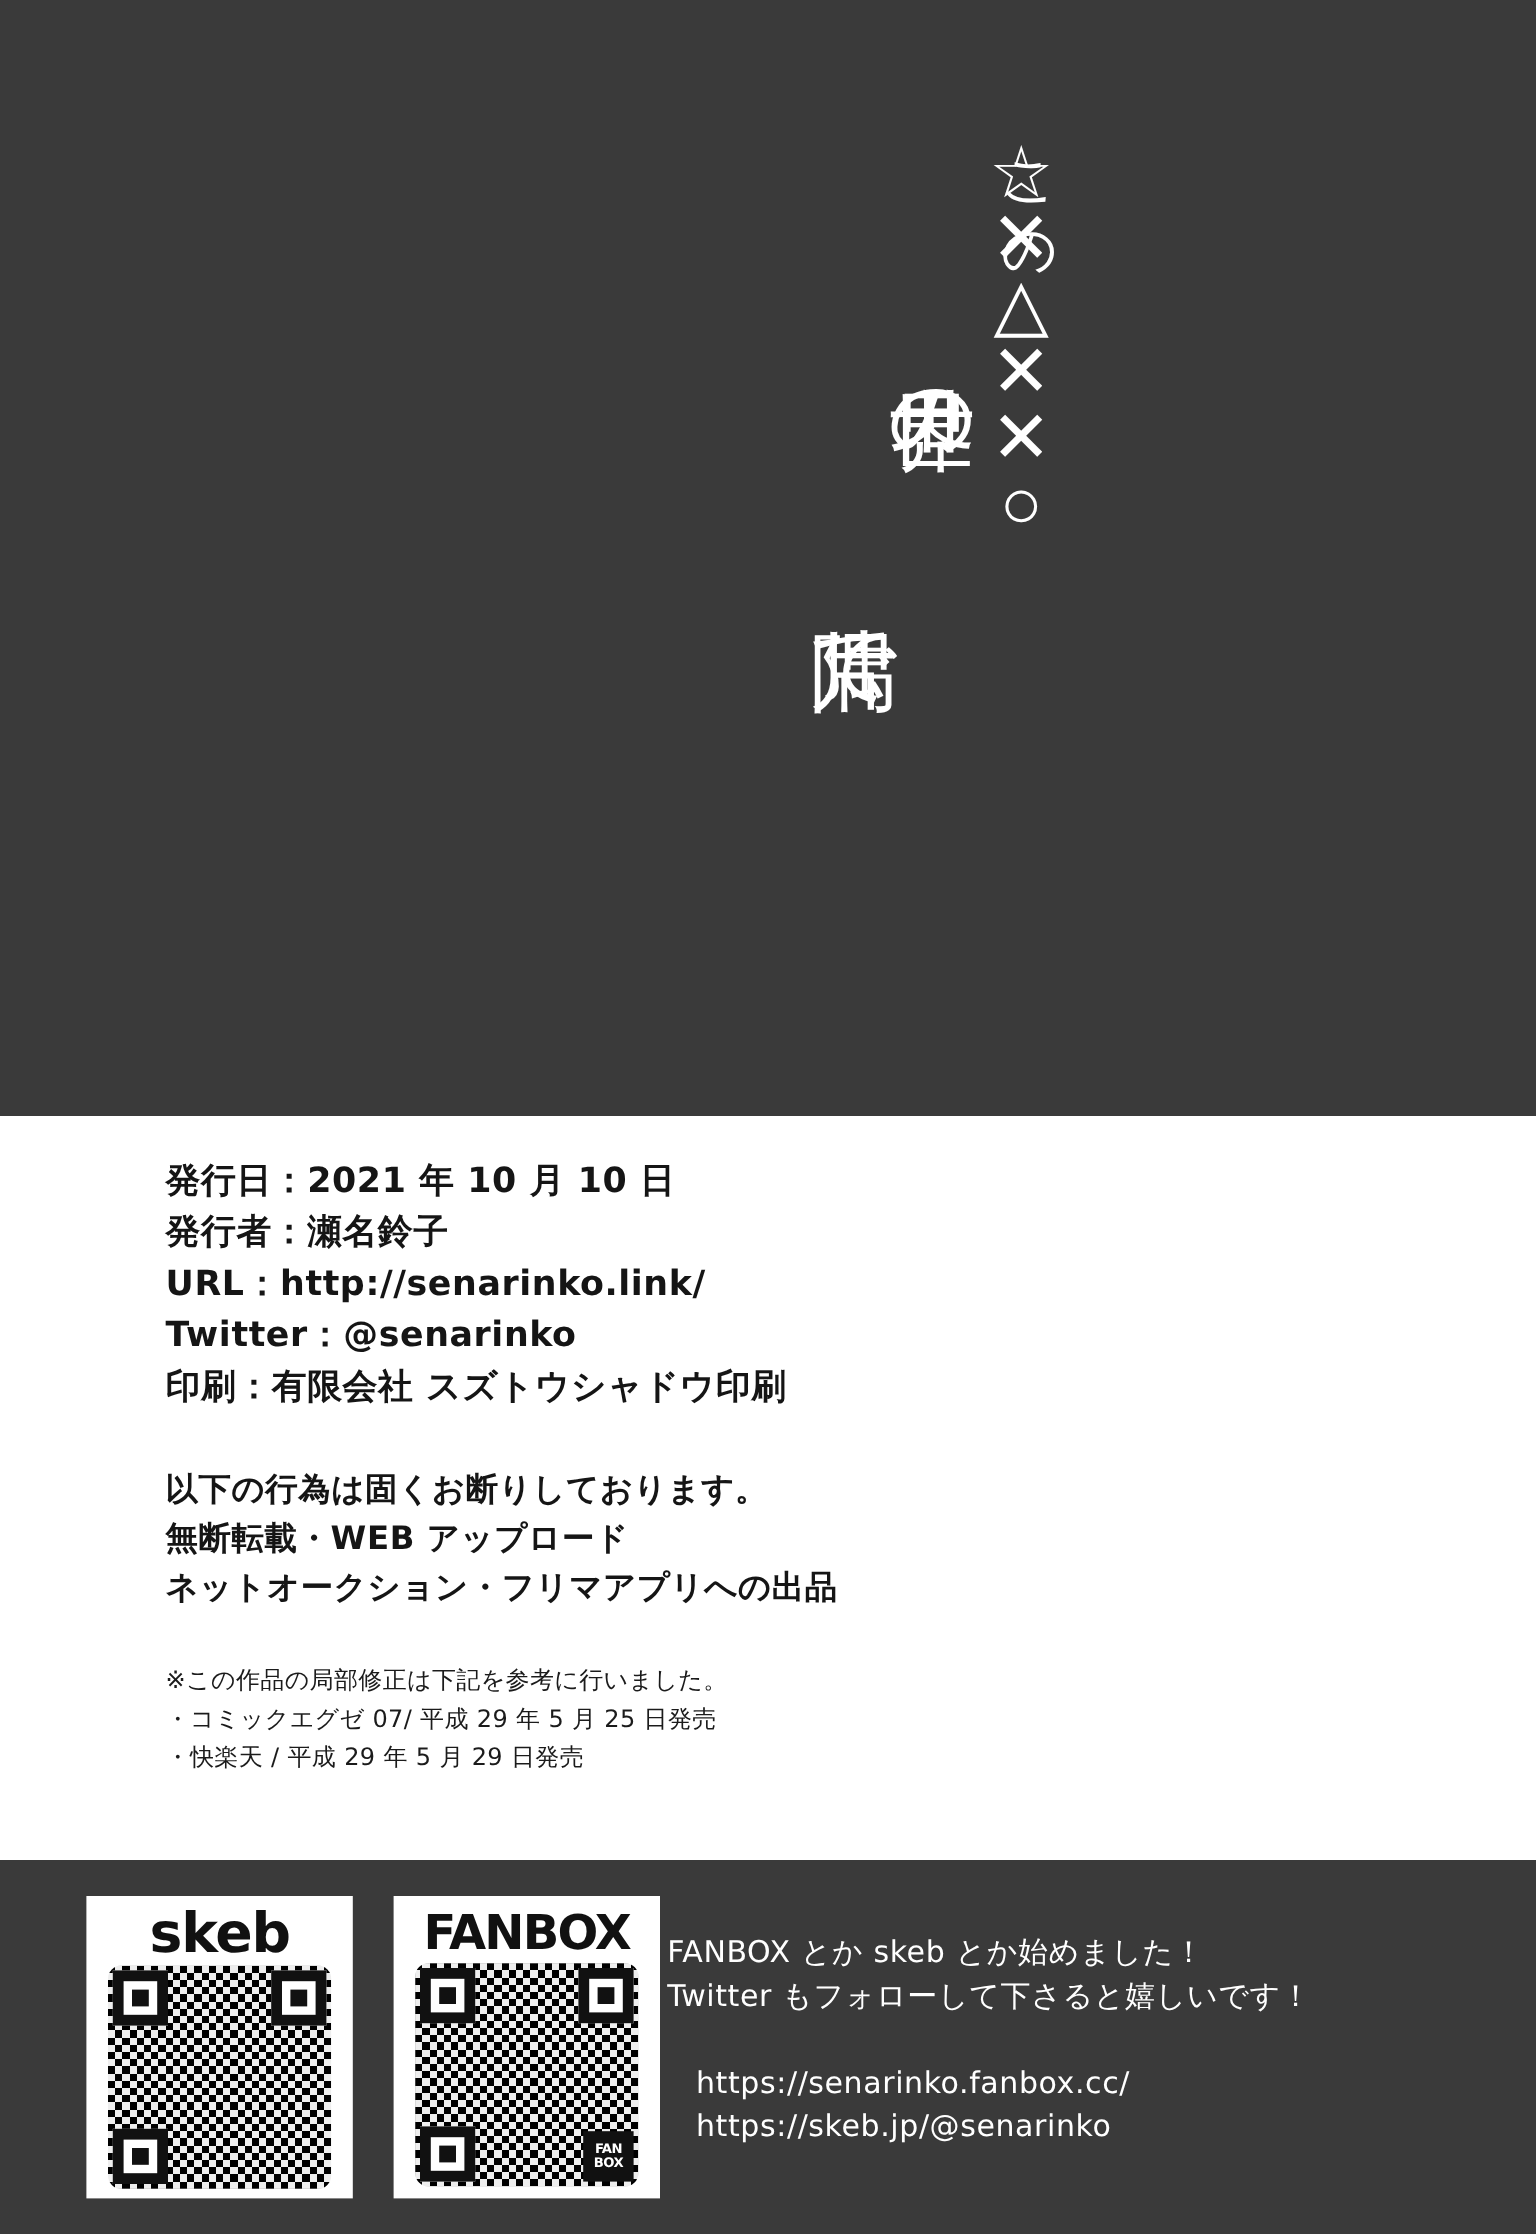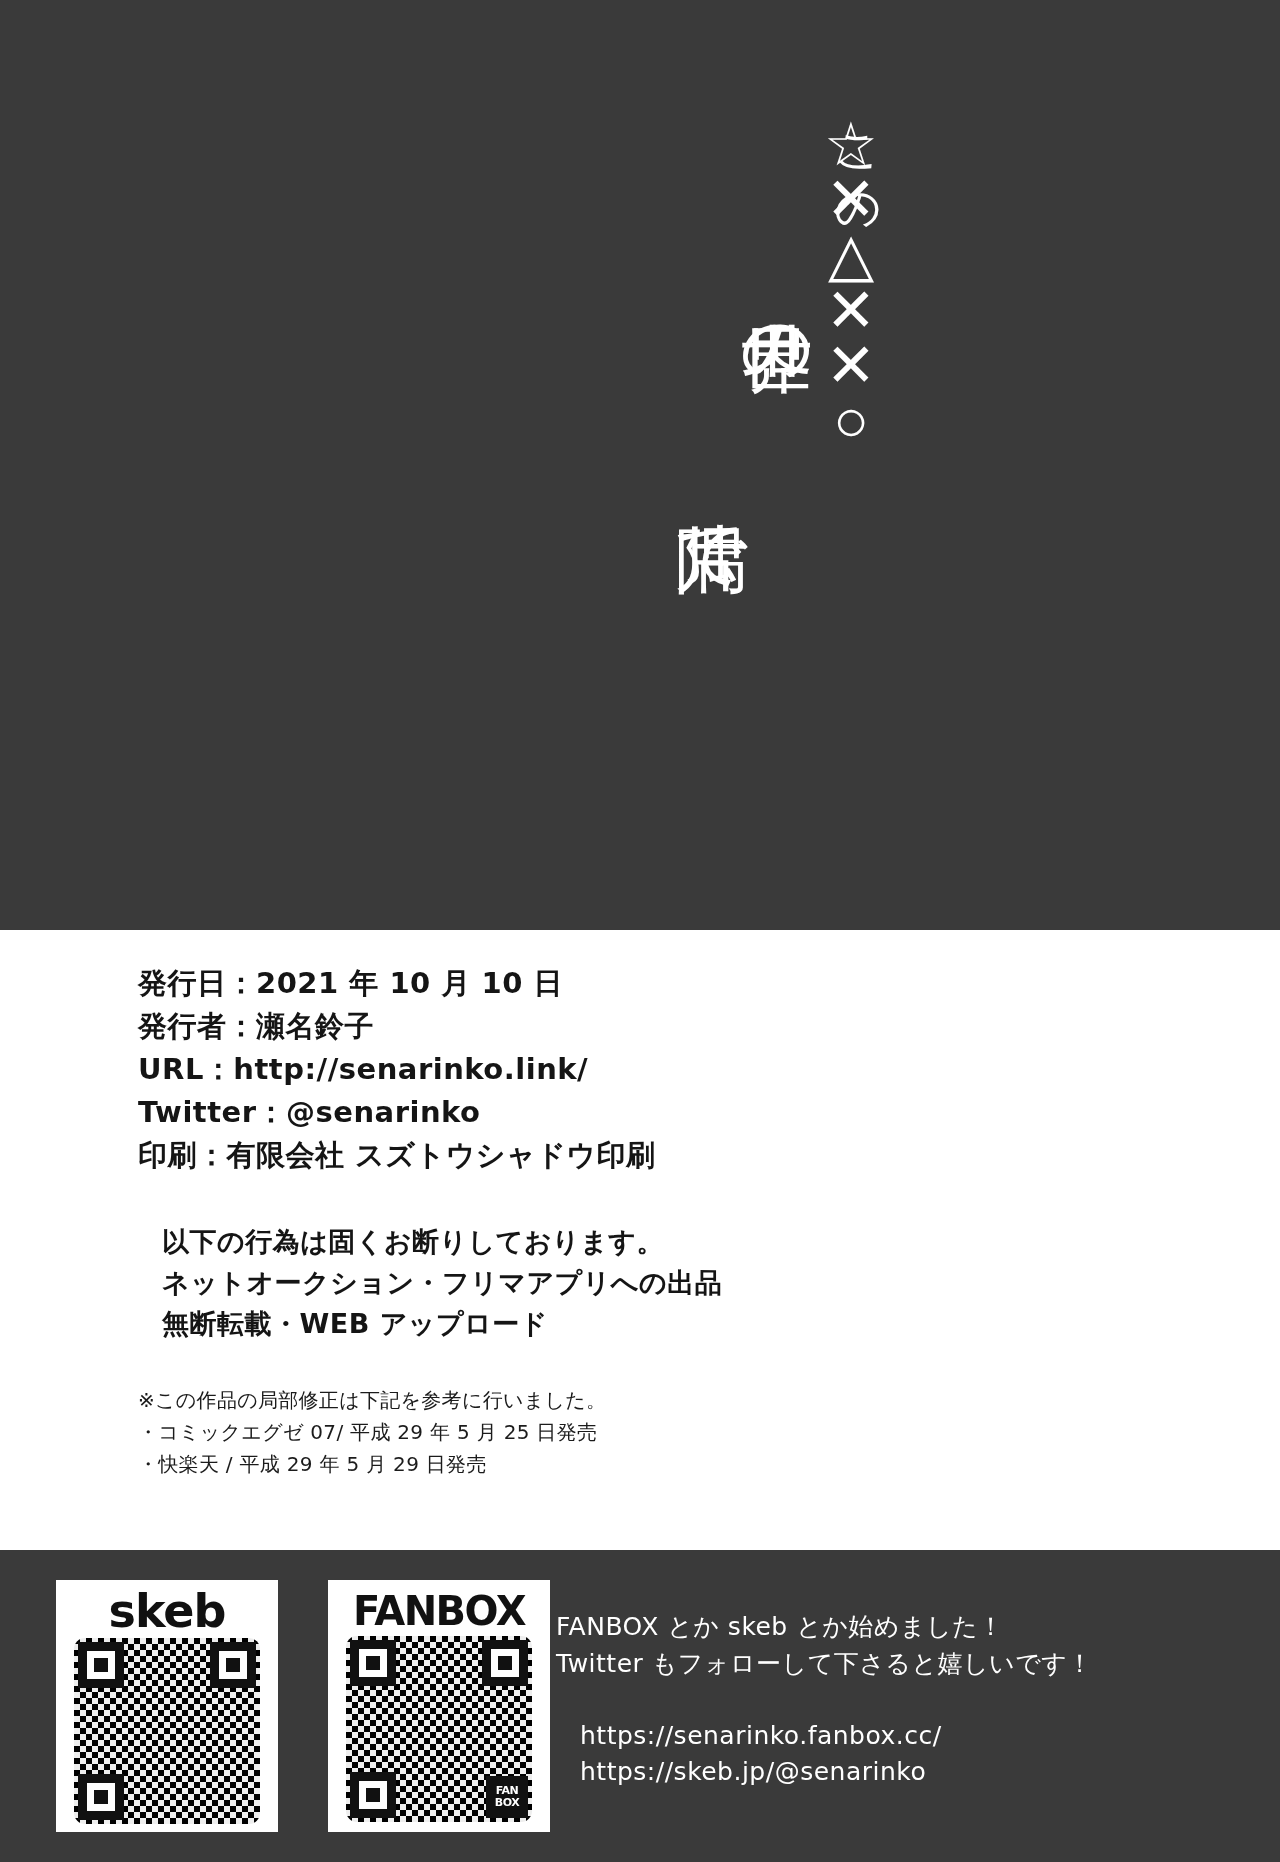--- a/index.html
+++ b/index.html
@@ -102,21 +102,20 @@
   .imprint-line {
     font-family: "DejaVu Sans", sans-serif;
     font-size: 29px;
     font-weight: bold;
     line-height: 1.48;
     letter-spacing: 0.5px;
     color: #151515;
   }
   .notice-block {
     margin-top: 44px;
-    margin-left: 24px;
   }
   .notice-line {
     font-family: "DejaVu Sans", sans-serif;
     font-size: 27px;
     font-weight: bold;
     line-height: 1.52;
     letter-spacing: 0.5px;
     color: #151515;
   }
   .fineprint-block {
@@ -142,21 +141,21 @@
   }
   .qr-card {
     position: absolute;
     background: #ffffff;
     width: 222px;
     height: 252px;
     top: 30px;
     box-sizing: border-box;
     padding: 6px 8px 8px 8px;
   }
-  .qr-card.skeb { left: 56px; }
+  .qr-card.skeb { left: 72px; }
   .qr-card.fanbox { left: 328px; }
   .qr-label {
     text-align: center;
     font-family: "DejaVu Sans", sans-serif;
     font-weight: bold;
     color: #111111;
     line-height: 1;
   }
   .qr-card.skeb .qr-label { font-size: 46px; letter-spacing: -1px; padding: 2px 0 4px; }
   .qr-card.fanbox .qr-label { font-size: 40px; letter-spacing: -1.5px; padding: 5px 0 5px; }
@@ -263,22 +262,22 @@
       <div>
         <div class="imprint-line">発行日：2021 年 10 月 10 日</div>
         <div class="imprint-line">発行者：瀬名鈴子</div>
         <div class="imprint-line">URL：http://senarinko.link/</div>
         <div class="imprint-line">Twitter：@senarinko</div>
         <div class="imprint-line">印刷：有限会社 スズトウシャドウ印刷</div>
       </div>
 
       <div class="notice-block">
         <div class="notice-line">以下の行為は固くお断りしております。</div>
+        <div class="notice-line">無断転載・WEB アップロード</div>
         <div class="notice-line">ネットオークション・フリマアプリへの出品</div>
-        <div class="notice-line">無断転載・WEB アップロード</div>
       </div>
 
       <div class="fineprint-block">
         <div class="fineprint-line">※この作品の局部修正は下記を参考に行いました。</div>
         <div class="fineprint-line">・コミックエグゼ 07/ 平成 29 年 5 月 25 日発売</div>
         <div class="fineprint-line">・快楽天 / 平成 29 年 5 月 29 日発売</div>
       </div>
 
     </div>
   </div>

